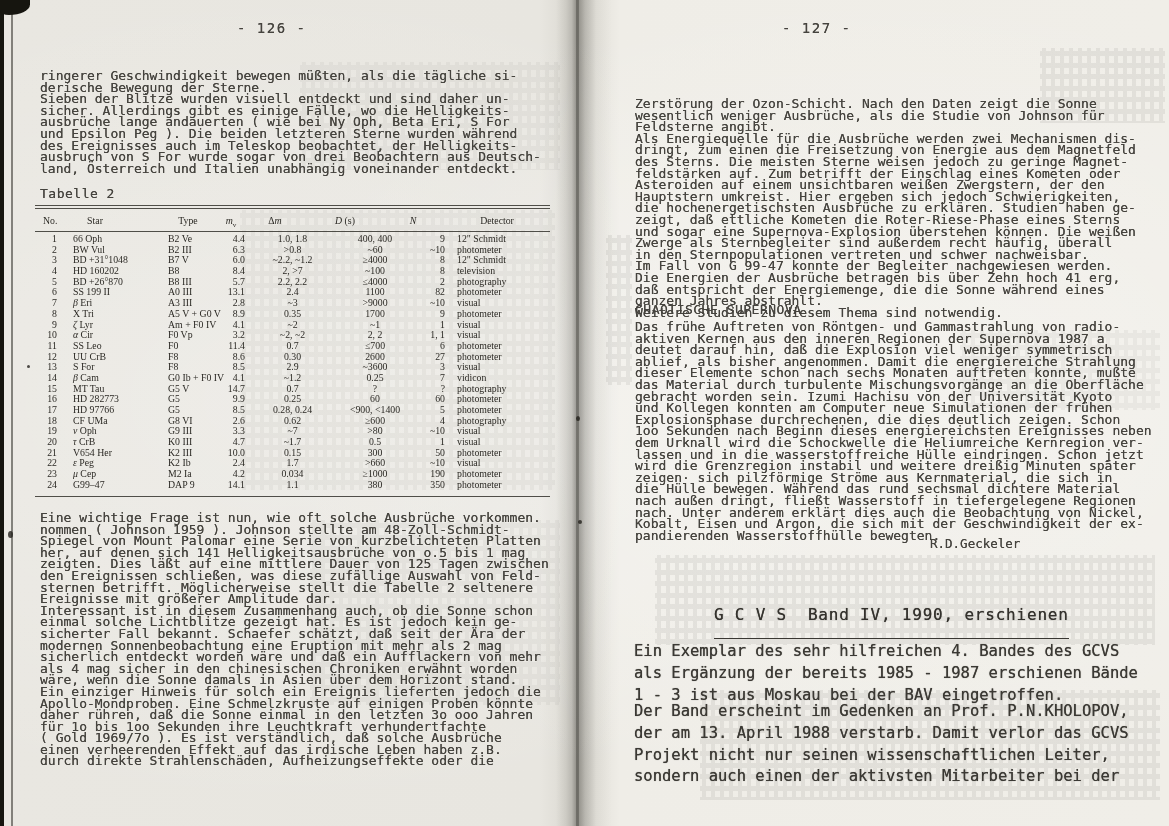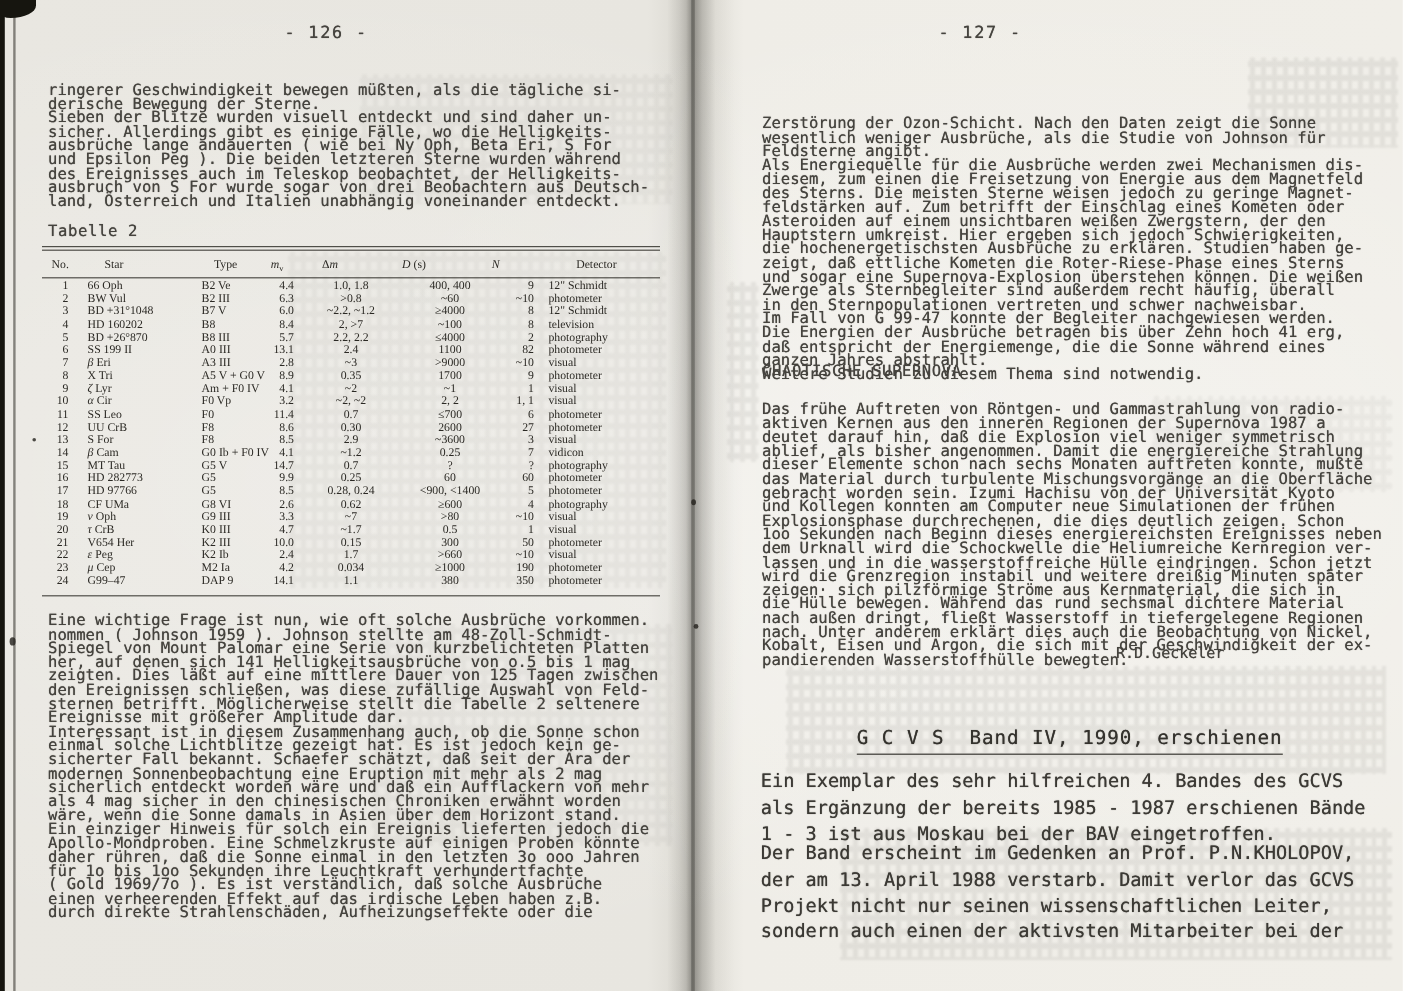--- a/index.html
+++ b/index.html
@@ -16,21 +16,21 @@
   
   .tw{font-family:"DejaVu Sans Mono",monospace;font-size:13px;color:#45433e;
       text-shadow:0 0 0.6px rgba(62,60,54,0.85);}
   .tw .line{height:11.6px;line-height:11.6px;white-space:pre;}
   .tw-big{font-family:"DejaVu Sans Mono",monospace;font-size:15.5px;color:#3b3934;
       text-shadow:0 0 0.7px rgba(55,53,48,0.9);}
   .tw-big .line{height:21.8px;line-height:21.8px;white-space:pre;}
   .pagenum{font-size:14px;letter-spacing:1.5px;white-space:pre;}
   .heading{font-size:13px;letter-spacing:0.5px;white-space:pre;}
   .article-head{font-size:16px;letter-spacing:0.8px;white-space:pre;color:#34322d;
-      border-bottom:1.6px solid #3a3833;padding-bottom:4px;
+      border-bottom:1.6px solid #3a3833;padding-bottom:14px;
       text-shadow:0 0 0.7px rgba(50,48,44,0.9);}
   .signature{font-size:12.5px;white-space:pre;}
 
   
   .table2{left:35px;top:205px;width:515px;height:300px;
       font-family:"Liberation Serif",serif;font-size:9.8px;color:#2b2924;}
   .rule{position:absolute;left:0;width:515px;height:1px;background:rgba(52,50,45,0.85);}
   .r-top1{top:0;}
   .r-top2{top:3px;}
   .r-head{top:26px;}
@@ -387,40 +387,40 @@
 </div>
 
 <div>
   <div class="abs tw pagenum" style="left:782px;top:20px;">- 127 -</div>
 
   <div class="abs tw" style="left:635px;top:58px;margin-top:40px;">
       <div class="line">Zerstörung der Ozon-Schicht. Nach den Daten zeigt die Sonne</div>
       <div class="line">wesentlich weniger Ausbrüche, als die Studie von Johnson für</div>
       <div class="line">Feldsterne angibt.</div>
       <div class="line">Als Energiequelle für die Ausbrüche werden zwei Mechanismen dis-</div>
-      <div class="line">diesem, zum einen die Freisetzung von Energie aus dem Magnetfeld</div>
+      <div class="line">dringt, zum einen die Freisetzung von Energie aus dem Magnetfeld</div>
       <div class="line">des Sterns. Die meisten Sterne weisen jedoch zu geringe Magnet-</div>
       <div class="line">feldstärken auf. Zum betrifft der Einschlag eines Kometen oder</div>
       <div class="line">Asteroiden auf einem unsichtbaren weißen Zwergstern, der den</div>
       <div class="line">Hauptstern umkreist. Hier ergeben sich jedoch Schwierigkeiten,</div>
       <div class="line">die hochenergetischsten Ausbrüche zu erklären. Studien haben ge-</div>
       <div class="line">zeigt, daß ettliche Kometen die Roter-Riese-Phase eines Sterns</div>
       <div class="line">und sogar eine Supernova-Explosion überstehen können. Die weißen</div>
       <div class="line">Zwerge als Sternbegleiter sind außerdem recht häufig, überall</div>
       <div class="line">in den Sternpopulationen vertreten und schwer nachweisbar.</div>
       <div class="line">Im Fall von G 99-47 konnte der Begleiter nachgewiesen werden.</div>
       <div class="line">Die Energien der Ausbrüche betragen bis über Zehn hoch 41 erg,</div>
       <div class="line">daß entspricht der Energiemenge, die die Sonne während eines</div>
       <div class="line">ganzen Jahres abstrahlt.</div>
       <div class="line">Weitere Studien zu diesem Thema sind notwendig.</div>
     </div>
 
   <div class="abs tw heading" style="left:635px;top:302px;">CHAOTISCHE SUPERNOVA</div>
 
-  <div class="abs tw" style="left:635px;top:321px;margin-top:15px;">
+  <div class="abs tw" style="left:635px;top:321px;">
       <div class="line">Das frühe Auftreten von Röntgen- und Gammastrahlung von radio-</div>
       <div class="line">aktiven Kernen aus den inneren Regionen der Supernova 1987 a</div>
       <div class="line">deutet darauf hin, daß die Explosion viel weniger symmetrisch</div>
       <div class="line">ablief, als bisher angenommen. Damit die energiereiche Strahlung</div>
       <div class="line">dieser Elemente schon nach sechs Monaten auftreten konnte, mußte</div>
       <div class="line">das Material durch turbulente Mischungsvorgänge an die Oberfläche</div>
       <div class="line">gebracht worden sein. Izumi Hachisu von der Universität Kyoto</div>
       <div class="line">und Kollegen konnten am Computer neue Simulationen der frühen</div>
       <div class="line">Explosionsphase durchrechenen, die dies deutlich zeigen. Schon</div>
       <div class="line">1oo Sekunden nach Beginn dieses energiereichsten Ereignisses neben</div>

